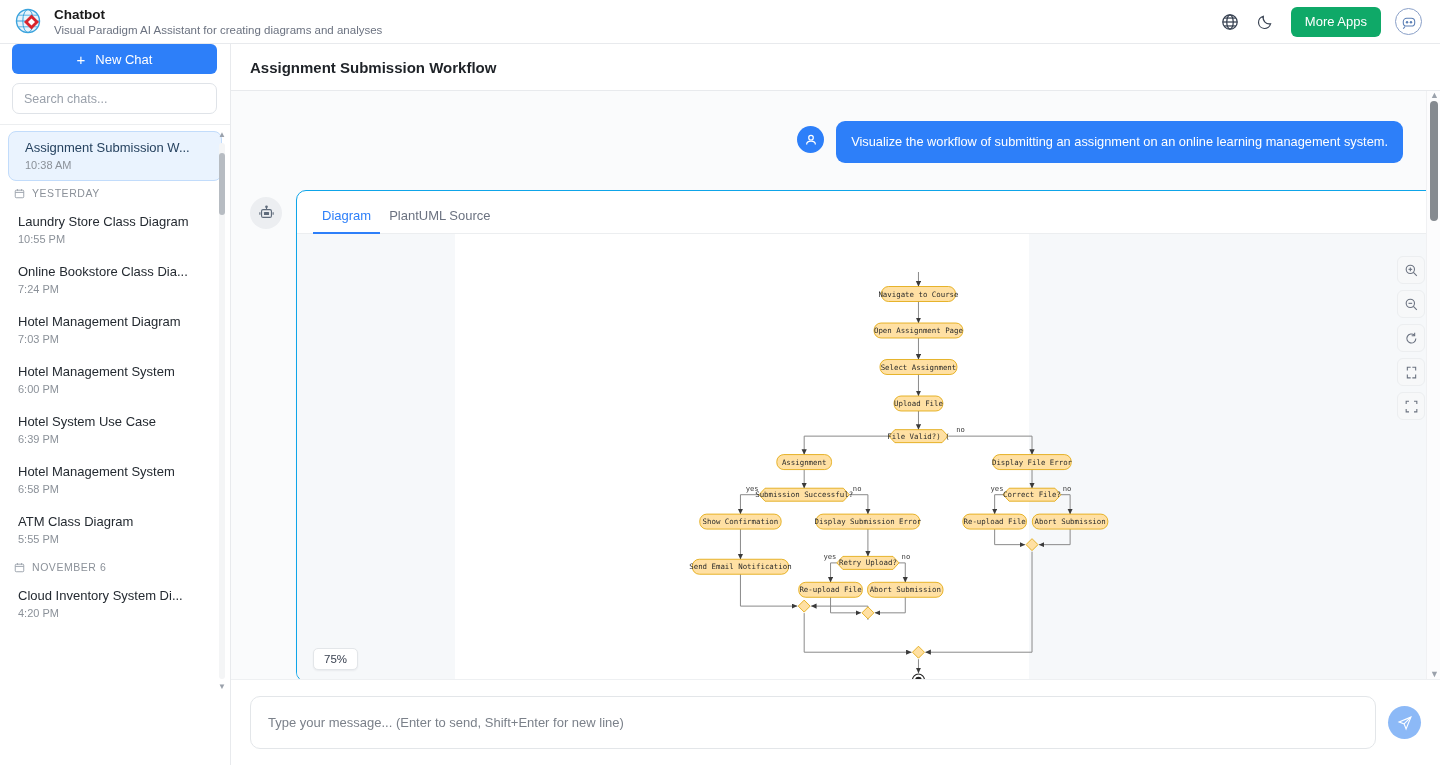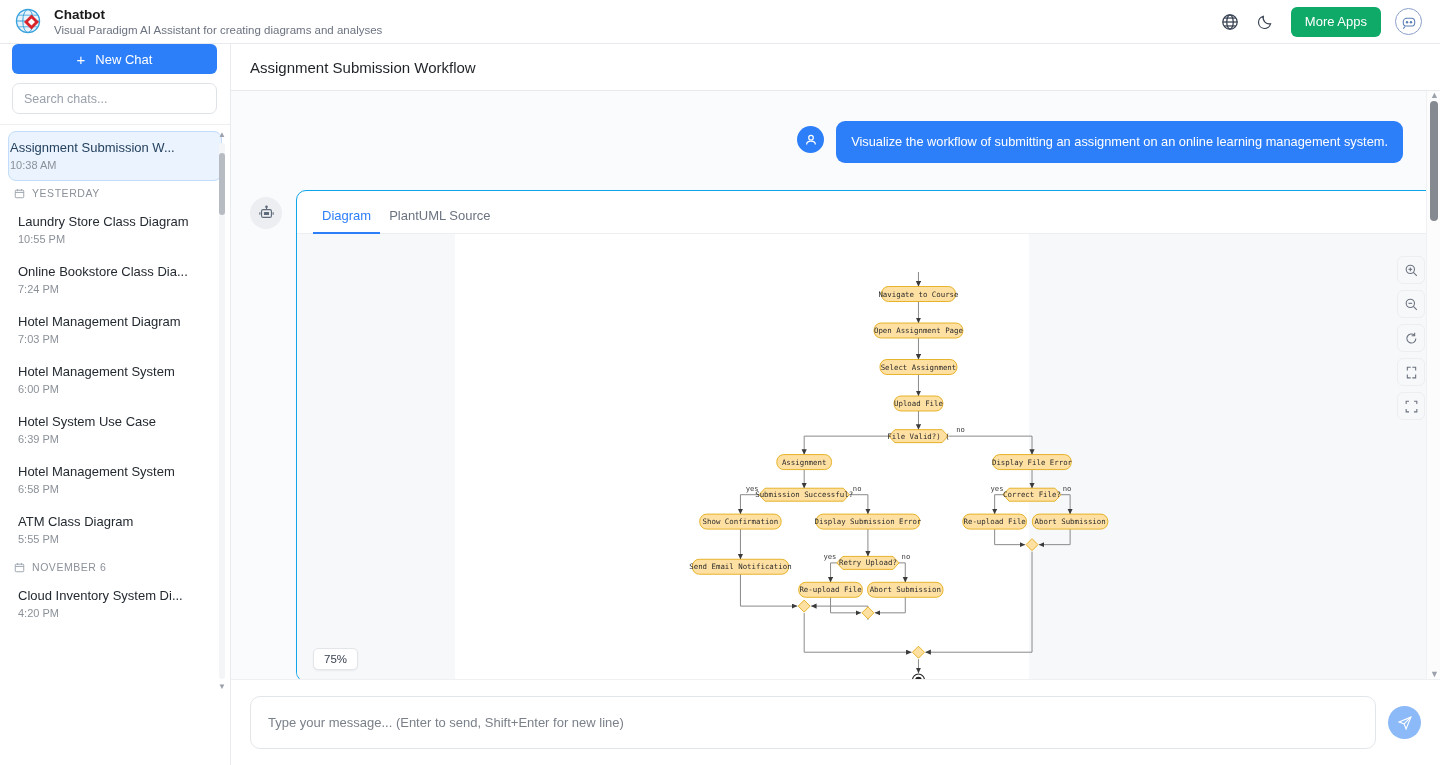--- a/index.html
+++ b/index.html
@@ -64,40 +64,40 @@
   .sb-list {
     flex: 1; overflow: hidden; position: relative;
     border-top: 1px solid #eceef0;
     padding-top: 6px;
   }
   .group-head {
     display: flex; align-items: center; gap: 7px; padding: 6px 14px 6px 14px;
     font-size: 10.5px; letter-spacing: 0.55px; color: #8b9199; font-weight: normal;
   }
   .chat-item { margin: 0 8px; padding: 8px 10px; border-radius: 8px; cursor: pointer; }
-  .chat-item.active { background: #eaf3fe; border: 1px solid #c2dcfb; padding: 7px 1px; }
+  .chat-item.active { background: #eaf3fe; border: 1px solid #c2dcfb; padding: 7px 16px; }
   .chat-title { font-size: 13px; color: #242a31; line-height: 17px; white-space: nowrap; overflow: hidden; }
   .chat-item.active .chat-title { color: #26425f; }
   .chat-time { font-size: 11px; color: #8b9199; line-height: 16px; margin-top: 1px; }
   .sb-scroll {
     position: absolute; right: 4px; top: 6px; width: 8px; height: 560px;
   }
   .sb-scroll .track { position:absolute; top:12px; bottom:12px; left:1px; width:6px; background:#f4f5f6; border-radius:3px; }
   .sb-scroll .thumb { position: absolute; top: 22px; left: 1px; width: 6px; height: 62px; background: #b7bcc2; border-radius: 3px; }
   .sb-scroll .arr { position:absolute; left:0; width:8px; height:8px; color:#9aa1ab; font-size:8px; text-align:center; line-height:8px;}
   .sb-scroll .arr.up { top: 0; }
   .sb-scroll .arr.down { bottom: 0; }
 
   
   .main { position: absolute; top: 44px; left: 231px; width: 1209px; height: 721px; background: #fff; }
   .main-head {
     height: 47px; display: flex; align-items: center; padding: 0 19px;
     border-bottom: 1px solid #e8eaed; background: #fff;
   }
-  .main-title { font-size: 15px; font-weight: normal; color: #1f2328; }
+  .main-title { font-size: 15px; font-weight: bold; color: #1f2328; }
 
   .chat-scroll {
     position: absolute; top: 47px; left: 0; width: 1209px; height: 588px;
     background: #fafbfc; overflow: hidden;
   }
   .msg-user { display: flex; justify-content: flex-end; align-items: flex-start;
               gap: 12px; padding: 30px 37px 0 0; }
   .bubble-user {
     background: #2d7ff9; color: #fff; font-size: 12.8px; line-height: 18px;
     border-radius: 9px; padding: 12px 15px; max-width: 620px;

